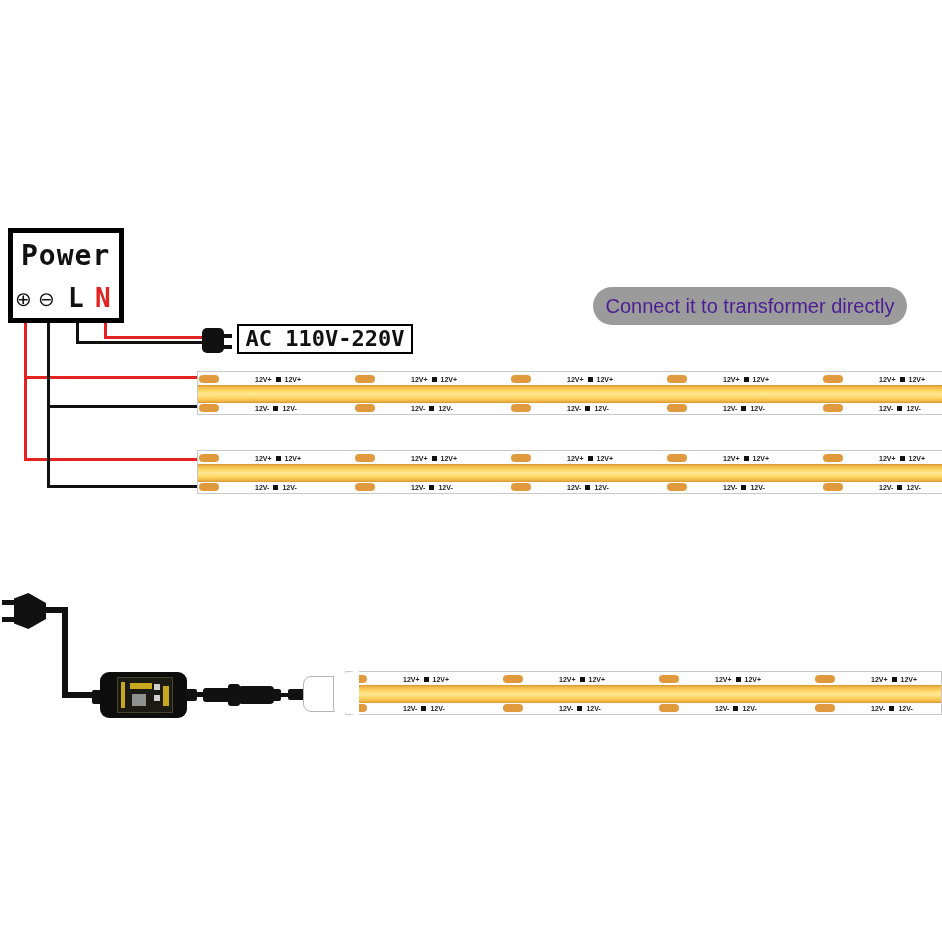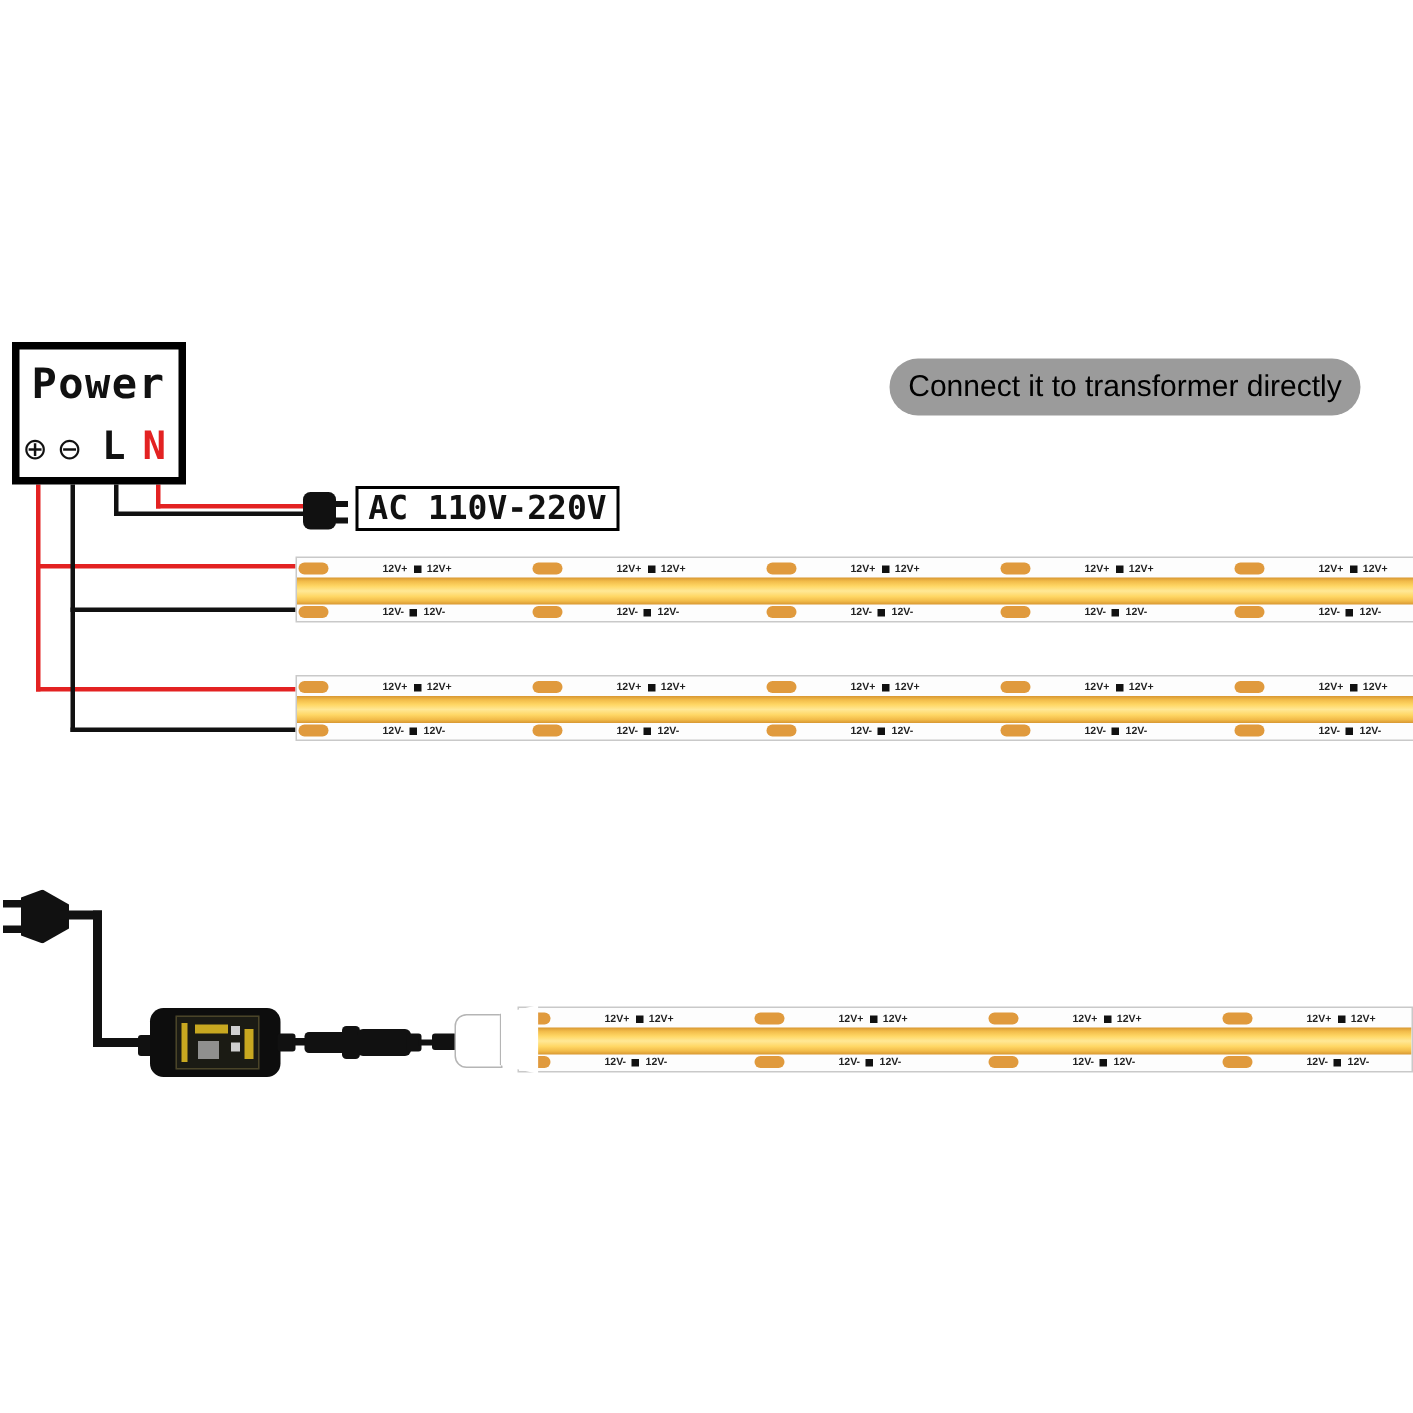--- a/index.html
+++ b/index.html
@@ -16,27 +16,27 @@
   .term-letter.red{color:#e32222;}
 
   
   .wire{position:absolute;background:#111;}
   .wire.red{background:#e32222;}
 
   
   .ac-plug{position:absolute;left:202px;top:328px;width:22px;height:25px;background:#111;border-radius:5px;}
   .ac-prong{position:absolute;width:9px;height:4px;background:#111;}
   .ac-box{position:absolute;left:237px;top:324px;width:176px;height:30px;border:2px solid #000;
-          box-sizing:border-box;background:#fff;display:flex;align-items:center;justify-content:center;}
+          box-sizing:border-box;background:#fff;display:flex;justify-content:center;}
   .ac-box span{font:bold 22px "DejaVu Sans Mono",monospace;color:#111;letter-spacing:0px;white-space:nowrap;}
 
   
-  .banner{position:absolute;background:#9b9b9b;border-radius:19px;color:#000000;
+  .banner{position:absolute;background:#9b9b9b;border-radius:19px;color:#4c1d95;
           display:flex;align-items:center;justify-content:center;
-          font:20px "Liberation Sans",sans-serif;}
+          font:20px "Liberation Sans",sans-serif;margin-top:48px;}
   .banner-1{left:593px;top:239px;width:314px;height:38px;}
   .banner-2{left:676px;top:571px;width:231px;height:38px;}
 
   
   .strip{position:absolute;height:44px;background:#fdfdfd;border:1px solid #c9c9c9;
          box-sizing:border-box;overflow:hidden;}
   .strip-band{position:absolute;left:0;right:0;top:13px;height:18px;
       background:linear-gradient(180deg,#d89732 0%,#f2bc4a 14%,#ffd765 32%,#ffe896 50%,
                  #ffd765 70%,#f2bc4a 87%,#d89732 100%);}
   .strip-seg{position:absolute;top:0;width:156px;height:44px;}

